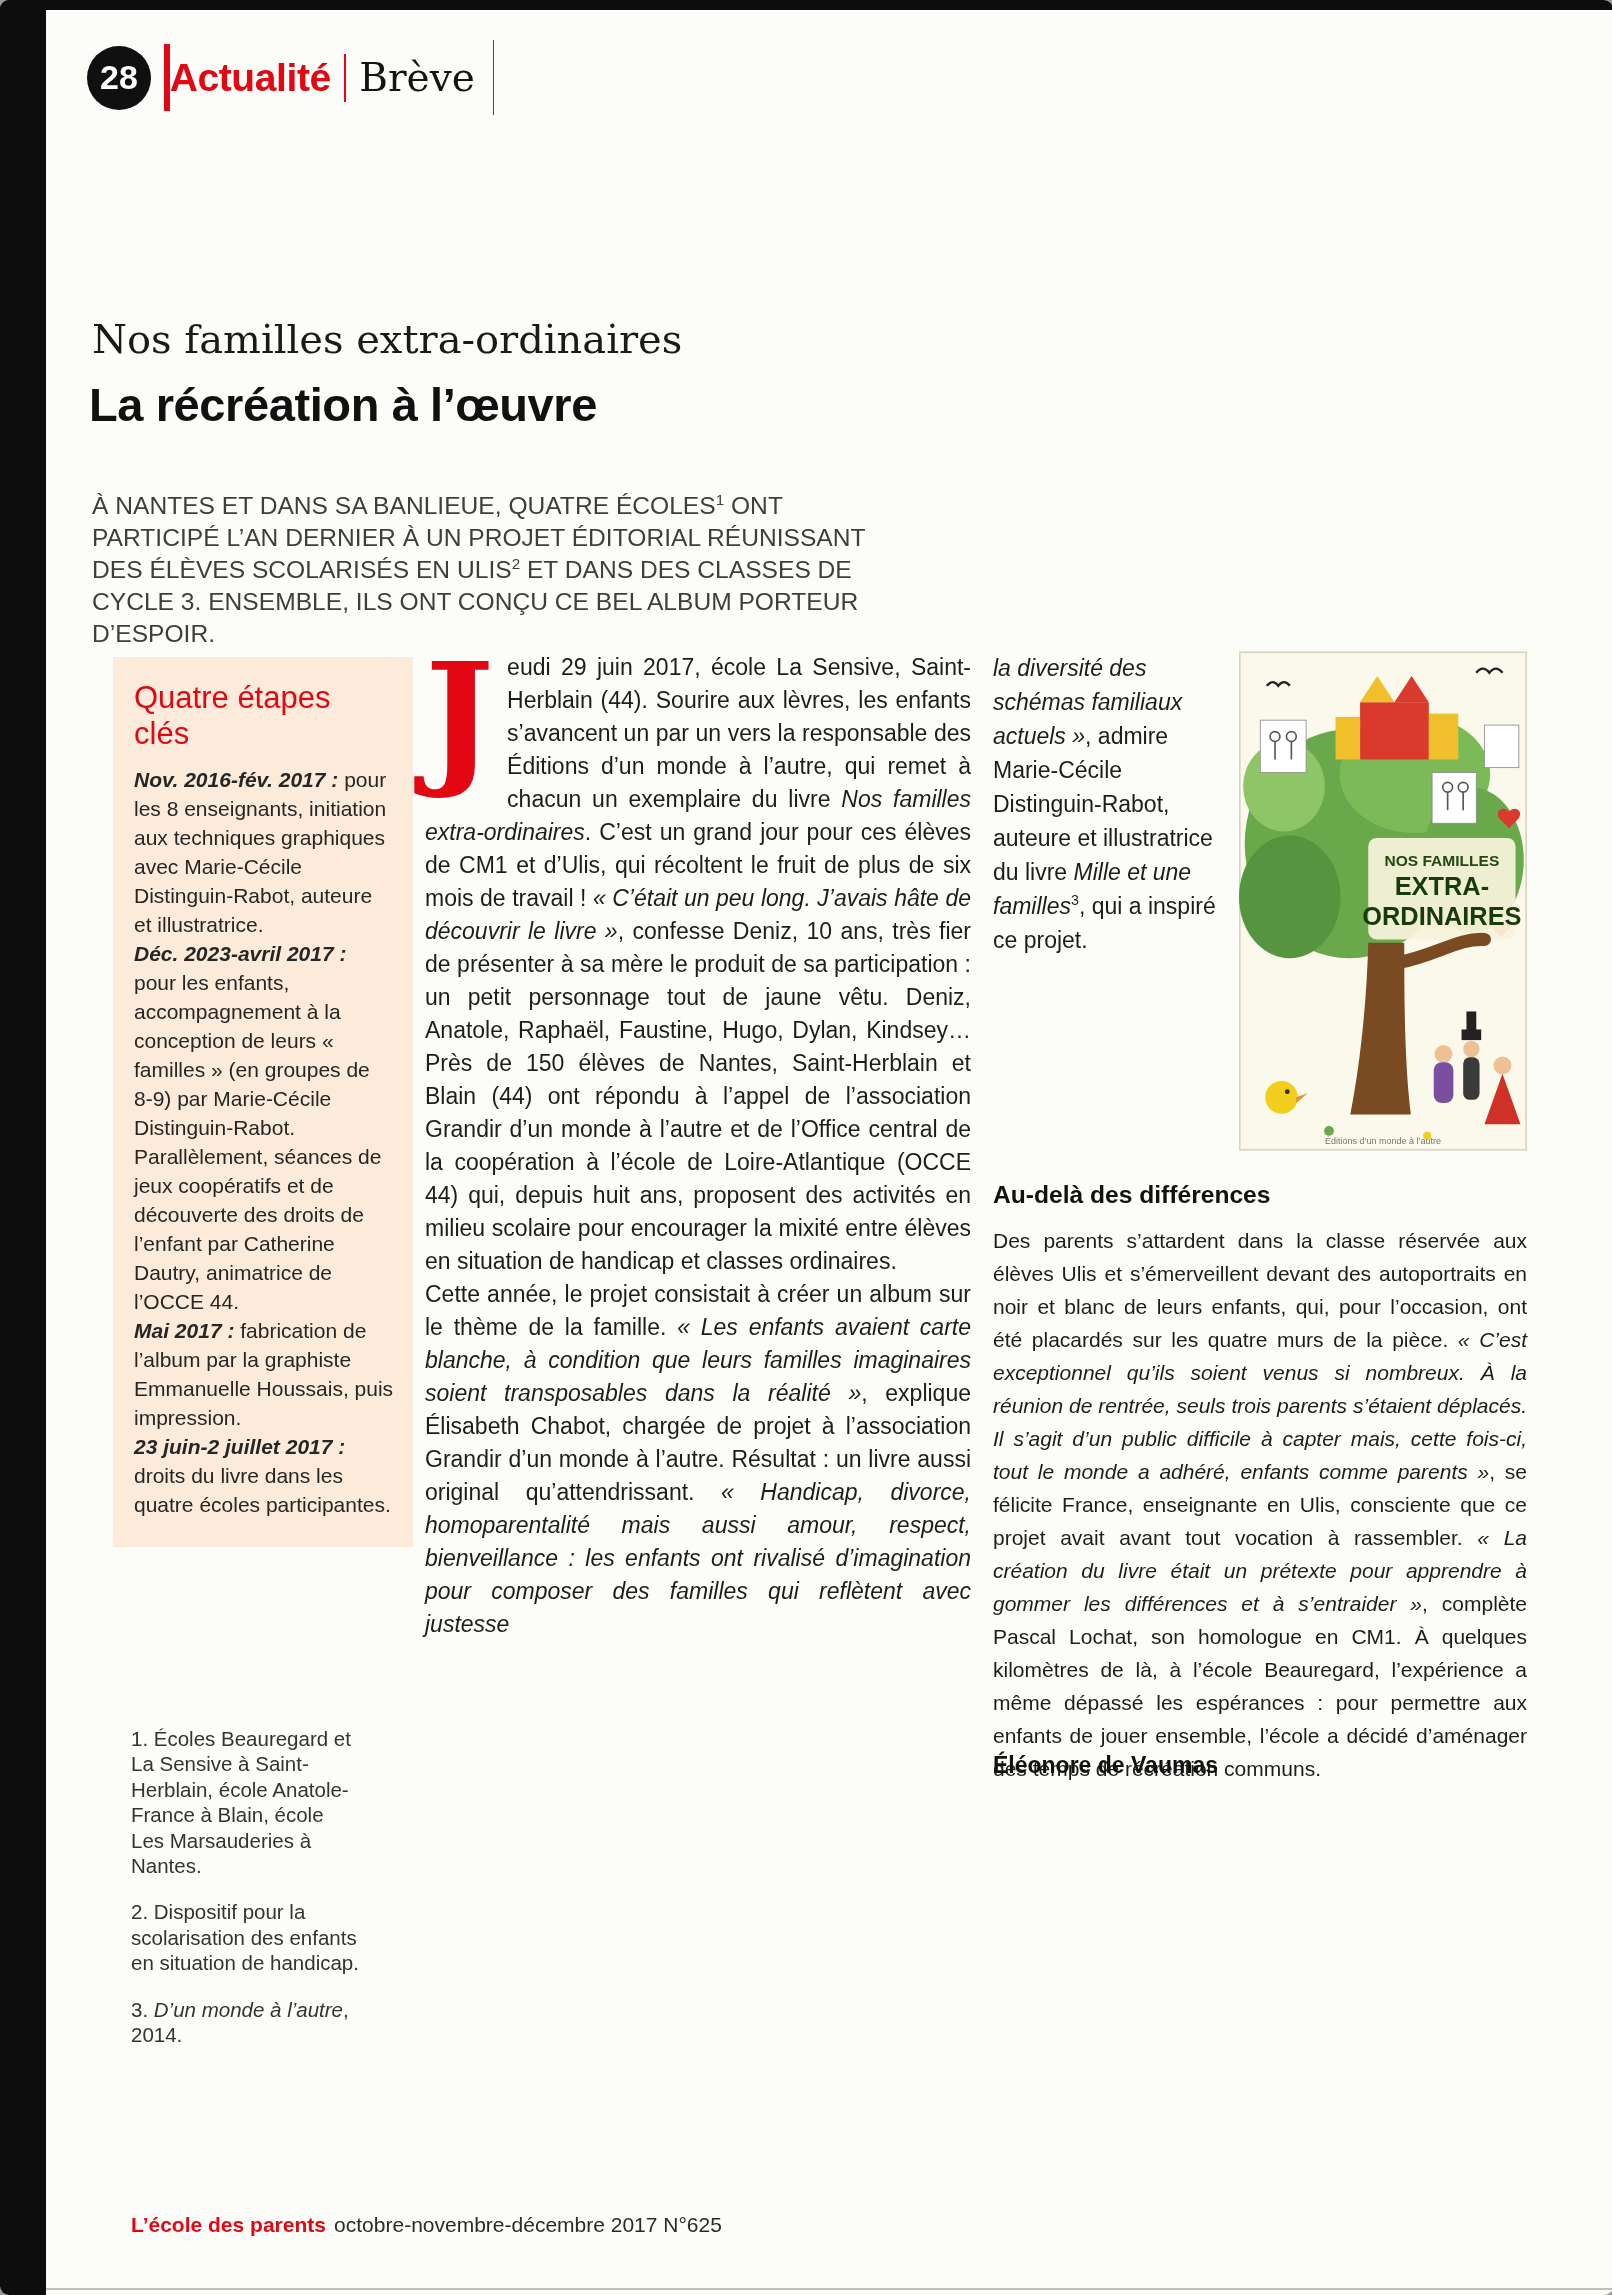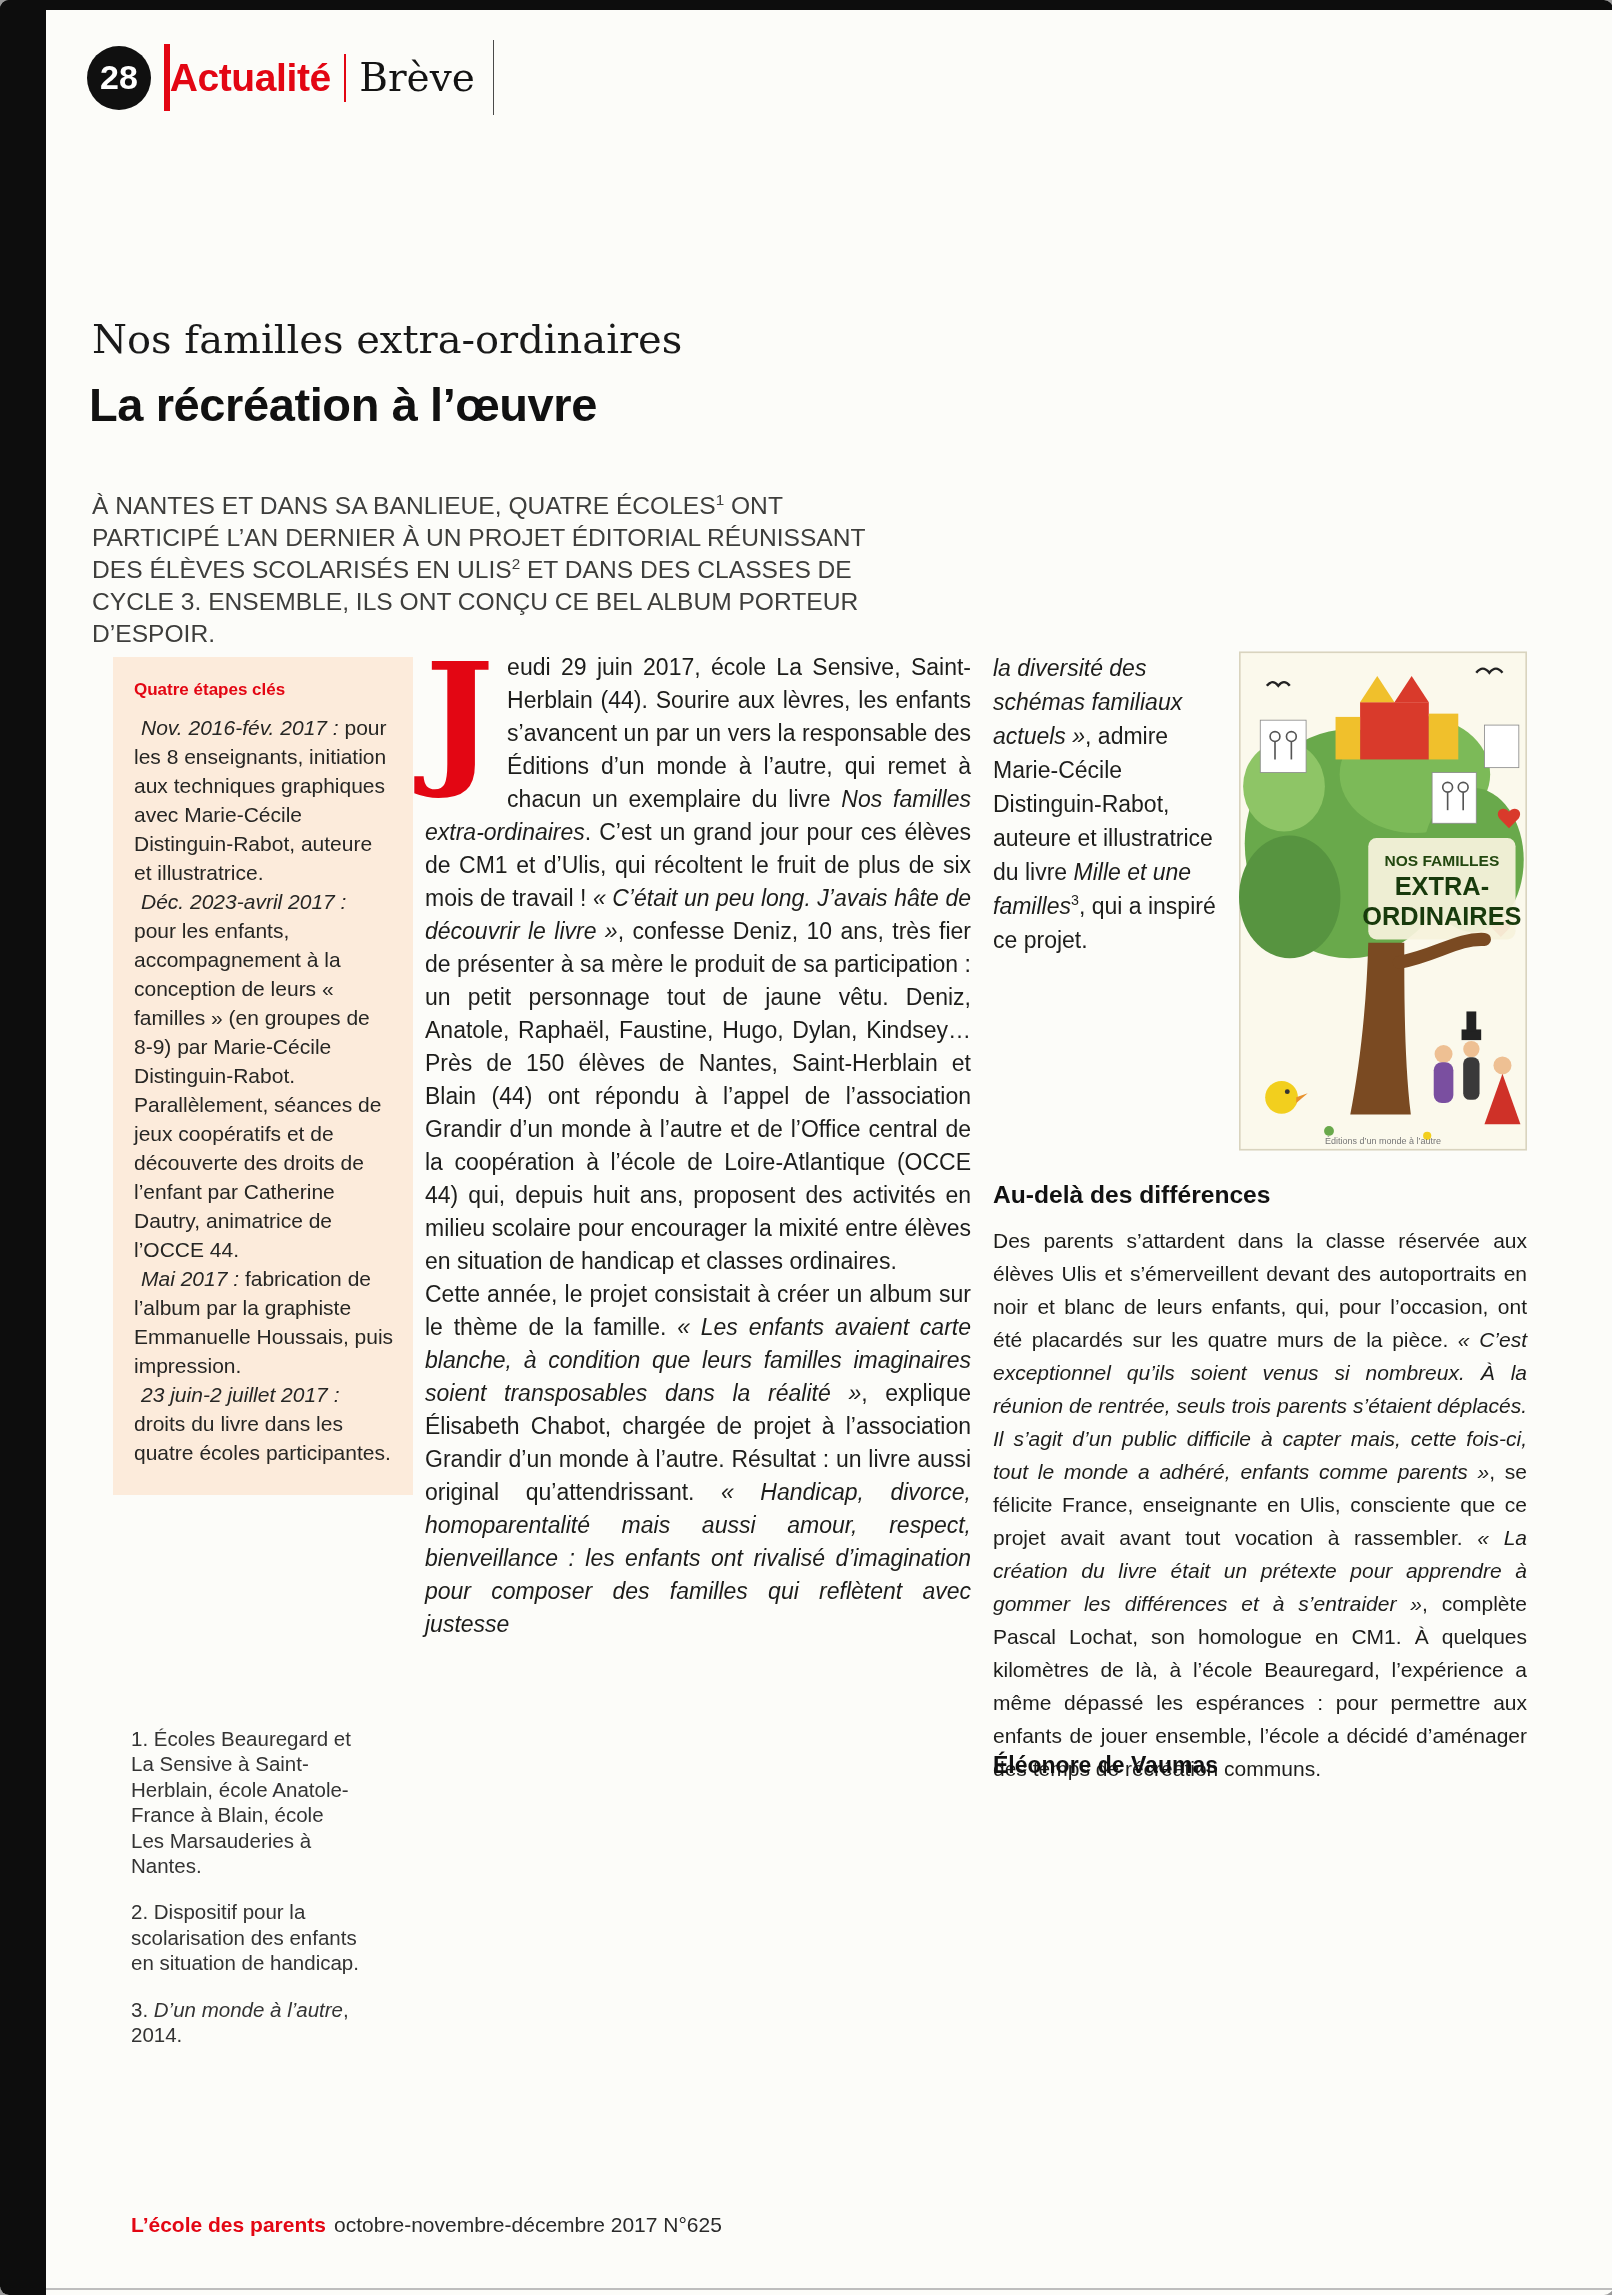--- a/index.html
+++ b/index.html
@@ -27,21 +27,21 @@
   .subsection-label { font-family:"DejaVu Serif", serif; font-size:39px; color:#141414; }
   .divider-gray { width:1.6px; height:75px; background:#4a4a4a; margin-left:18px; }
 
   
   .kicker { position:absolute; left:92px; top:316px; font-family:"DejaVu Serif", serif; font-weight:400; font-size:40px; color:#1a1a1a; }
   .main-title { position:absolute; left:89px; top:377px; font-size:47px; font-weight:bold; color:#111; letter-spacing:-0.4px; }
   .standfirst { position:absolute; left:92px; top:490px; width:824px; font-size:24.6px; line-height:32px; color:#3e3e3c; }
 
   
   .sidebar-box { position:absolute; left:113px; top:657px; width:300px; background:#fcebdb; padding:23px 19.7px 28px 21px; }
-  .sidebar-title { color:#e30613; font-weight:bold; font-size:17px; margin-bottom:13px; }
+  .sidebar-title { color:#e30613; font-weight:normal; font-size:31px; margin-bottom:13px; }
   .sidebar-item { font-size:21px; line-height:29px; color:#262624; }
 
   
   .footnotes { position:absolute; left:131px; top:1726px; width:229px; font-size:20.5px; line-height:25.4px; color:#333; }
   .footnote { margin-bottom:21px; }
 
   
   .col-center { position:absolute; left:425px; top:651px; width:546px; }
   .para { font-size:23px; line-height:33px; text-align:justify; color:#1d1d1b; }
   .dropcap {
@@ -59,21 +59,21 @@
   .right-body { font-size:21px; line-height:33px; text-align:justify; margin-top:14.8px; color:#1d1d1b; }
   .byline { font-size:23px; font-weight:bold; margin-top:-33px; color:#111; }
 
   
   .footer { position:absolute; left:131px; top:2213px; font-size:21px; color:#2a2a2a; }
   .footer .mag { color:#e30613; font-weight:bold; }
   .footer .issue { margin-left:8.2px; }
 
   
   .seg-i  { font-style:italic; }
-  .seg-bi { font-weight:normal; font-style:italic;margin-left:7px; }
+  .seg-bi { font-weight:bold; font-style:italic; }
   .seg-sup { vertical-align:super; font-size:0.62em; line-height:0; }
 </style>
 </head>
 <body>
 
 <div class="page">
   <div class="scan-top"></div>
   <div class="scan-left"></div>
   <div class="scan-bottom"></div>
 

